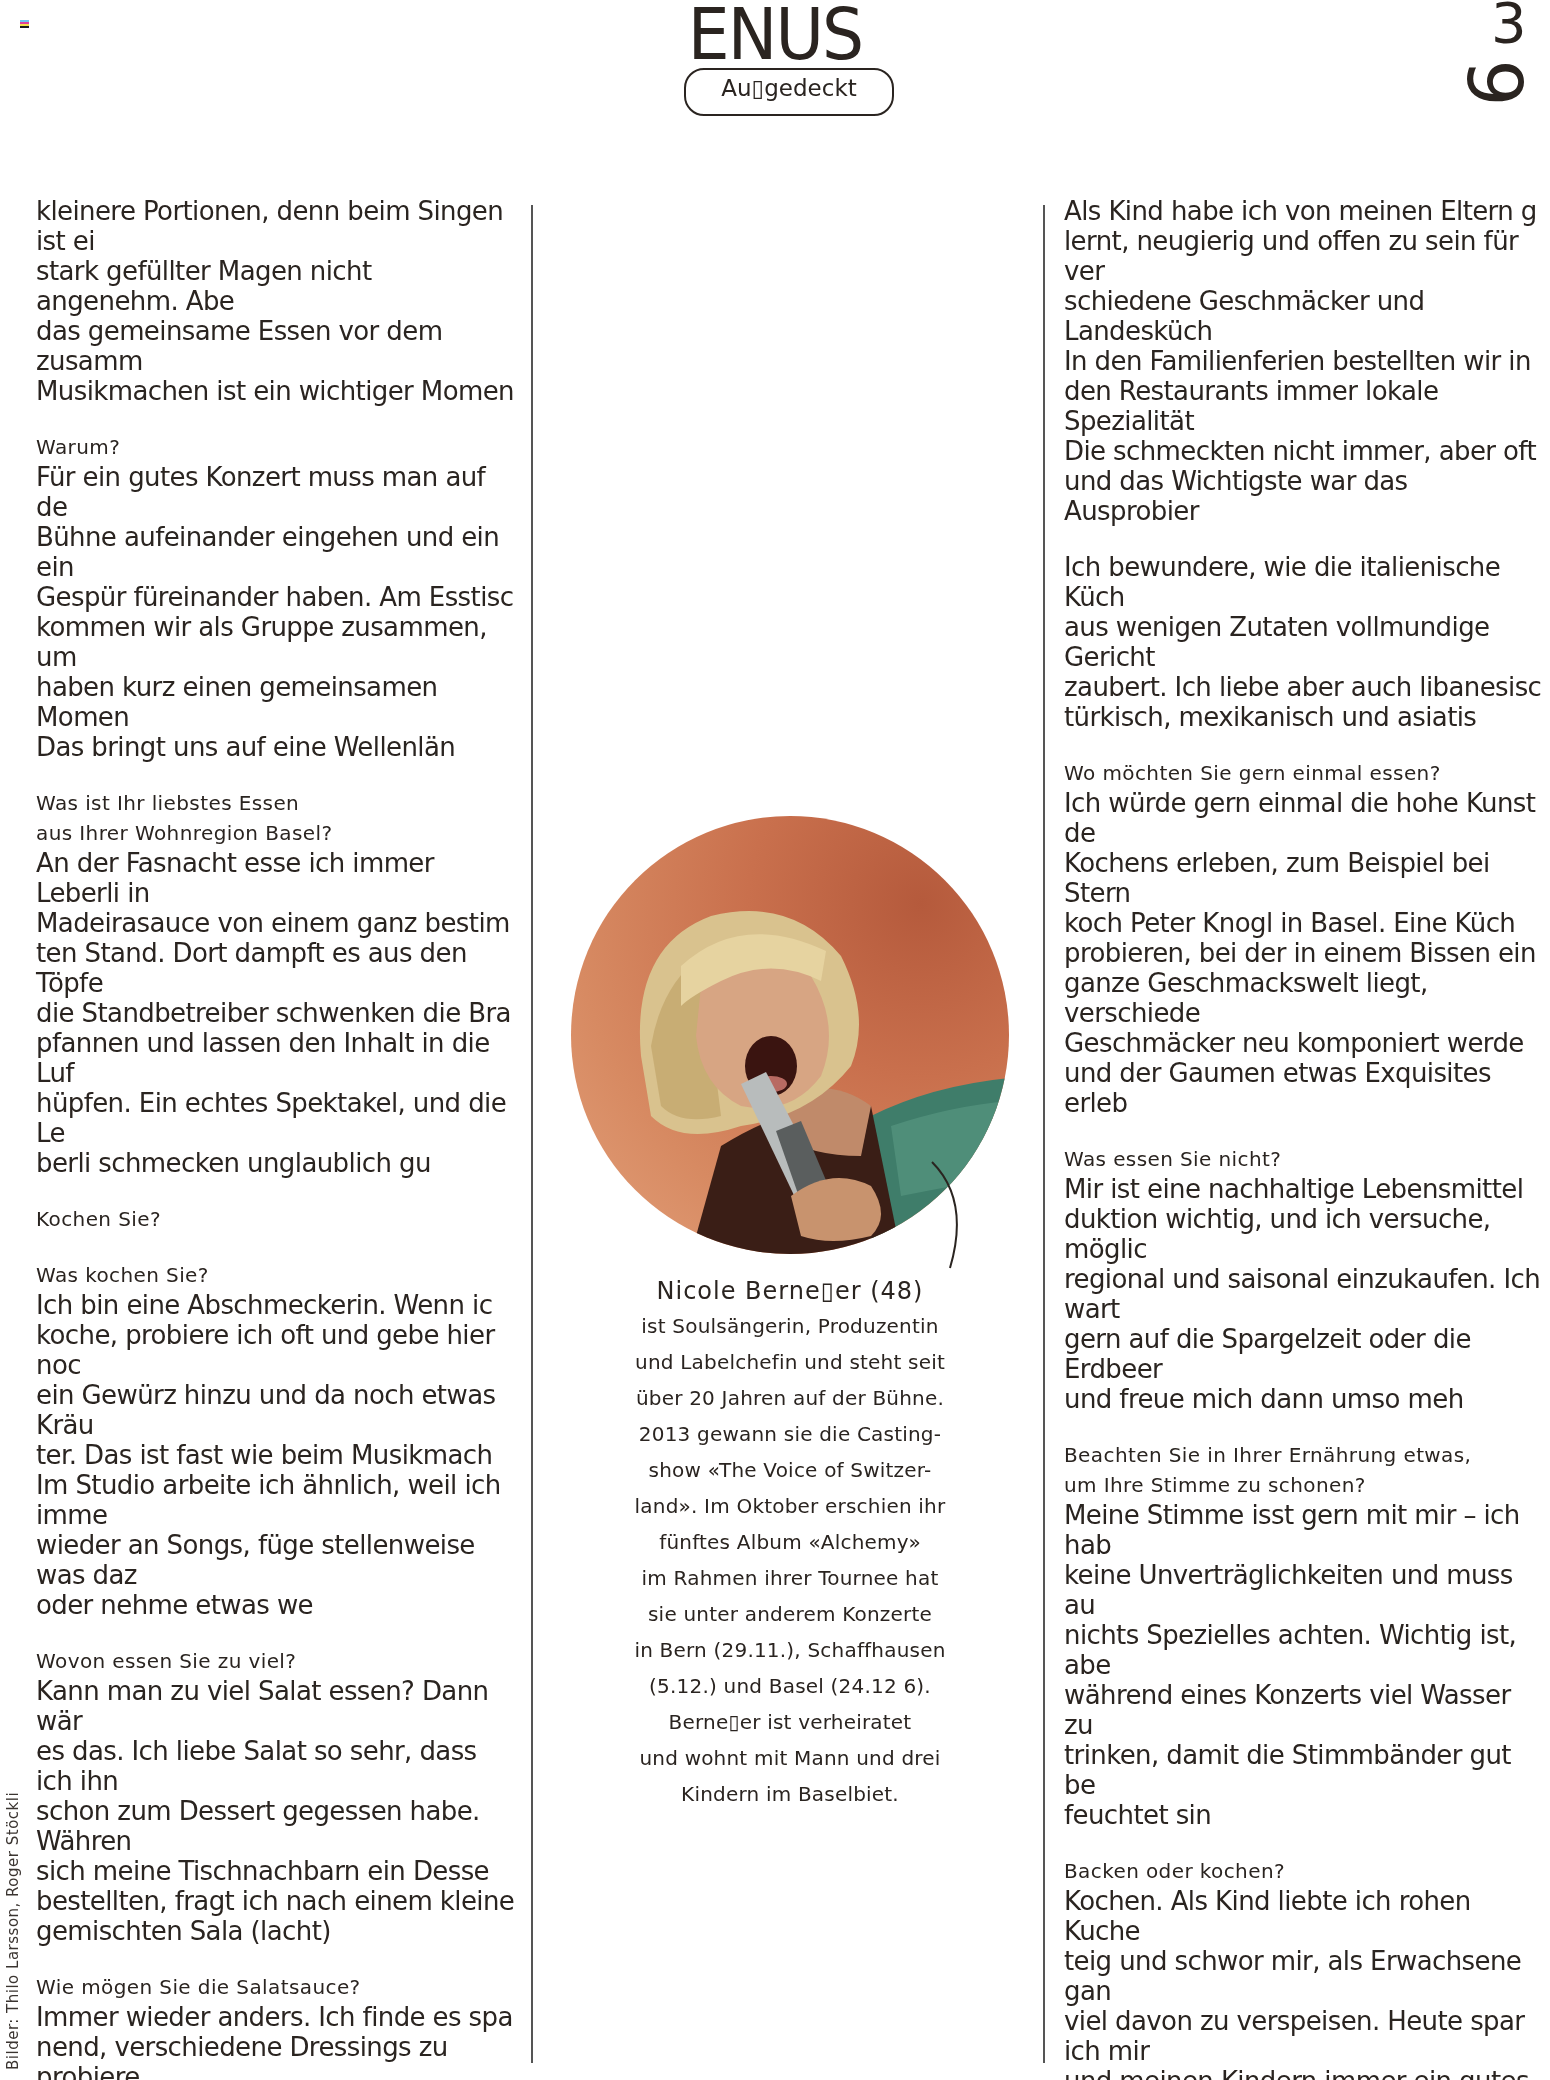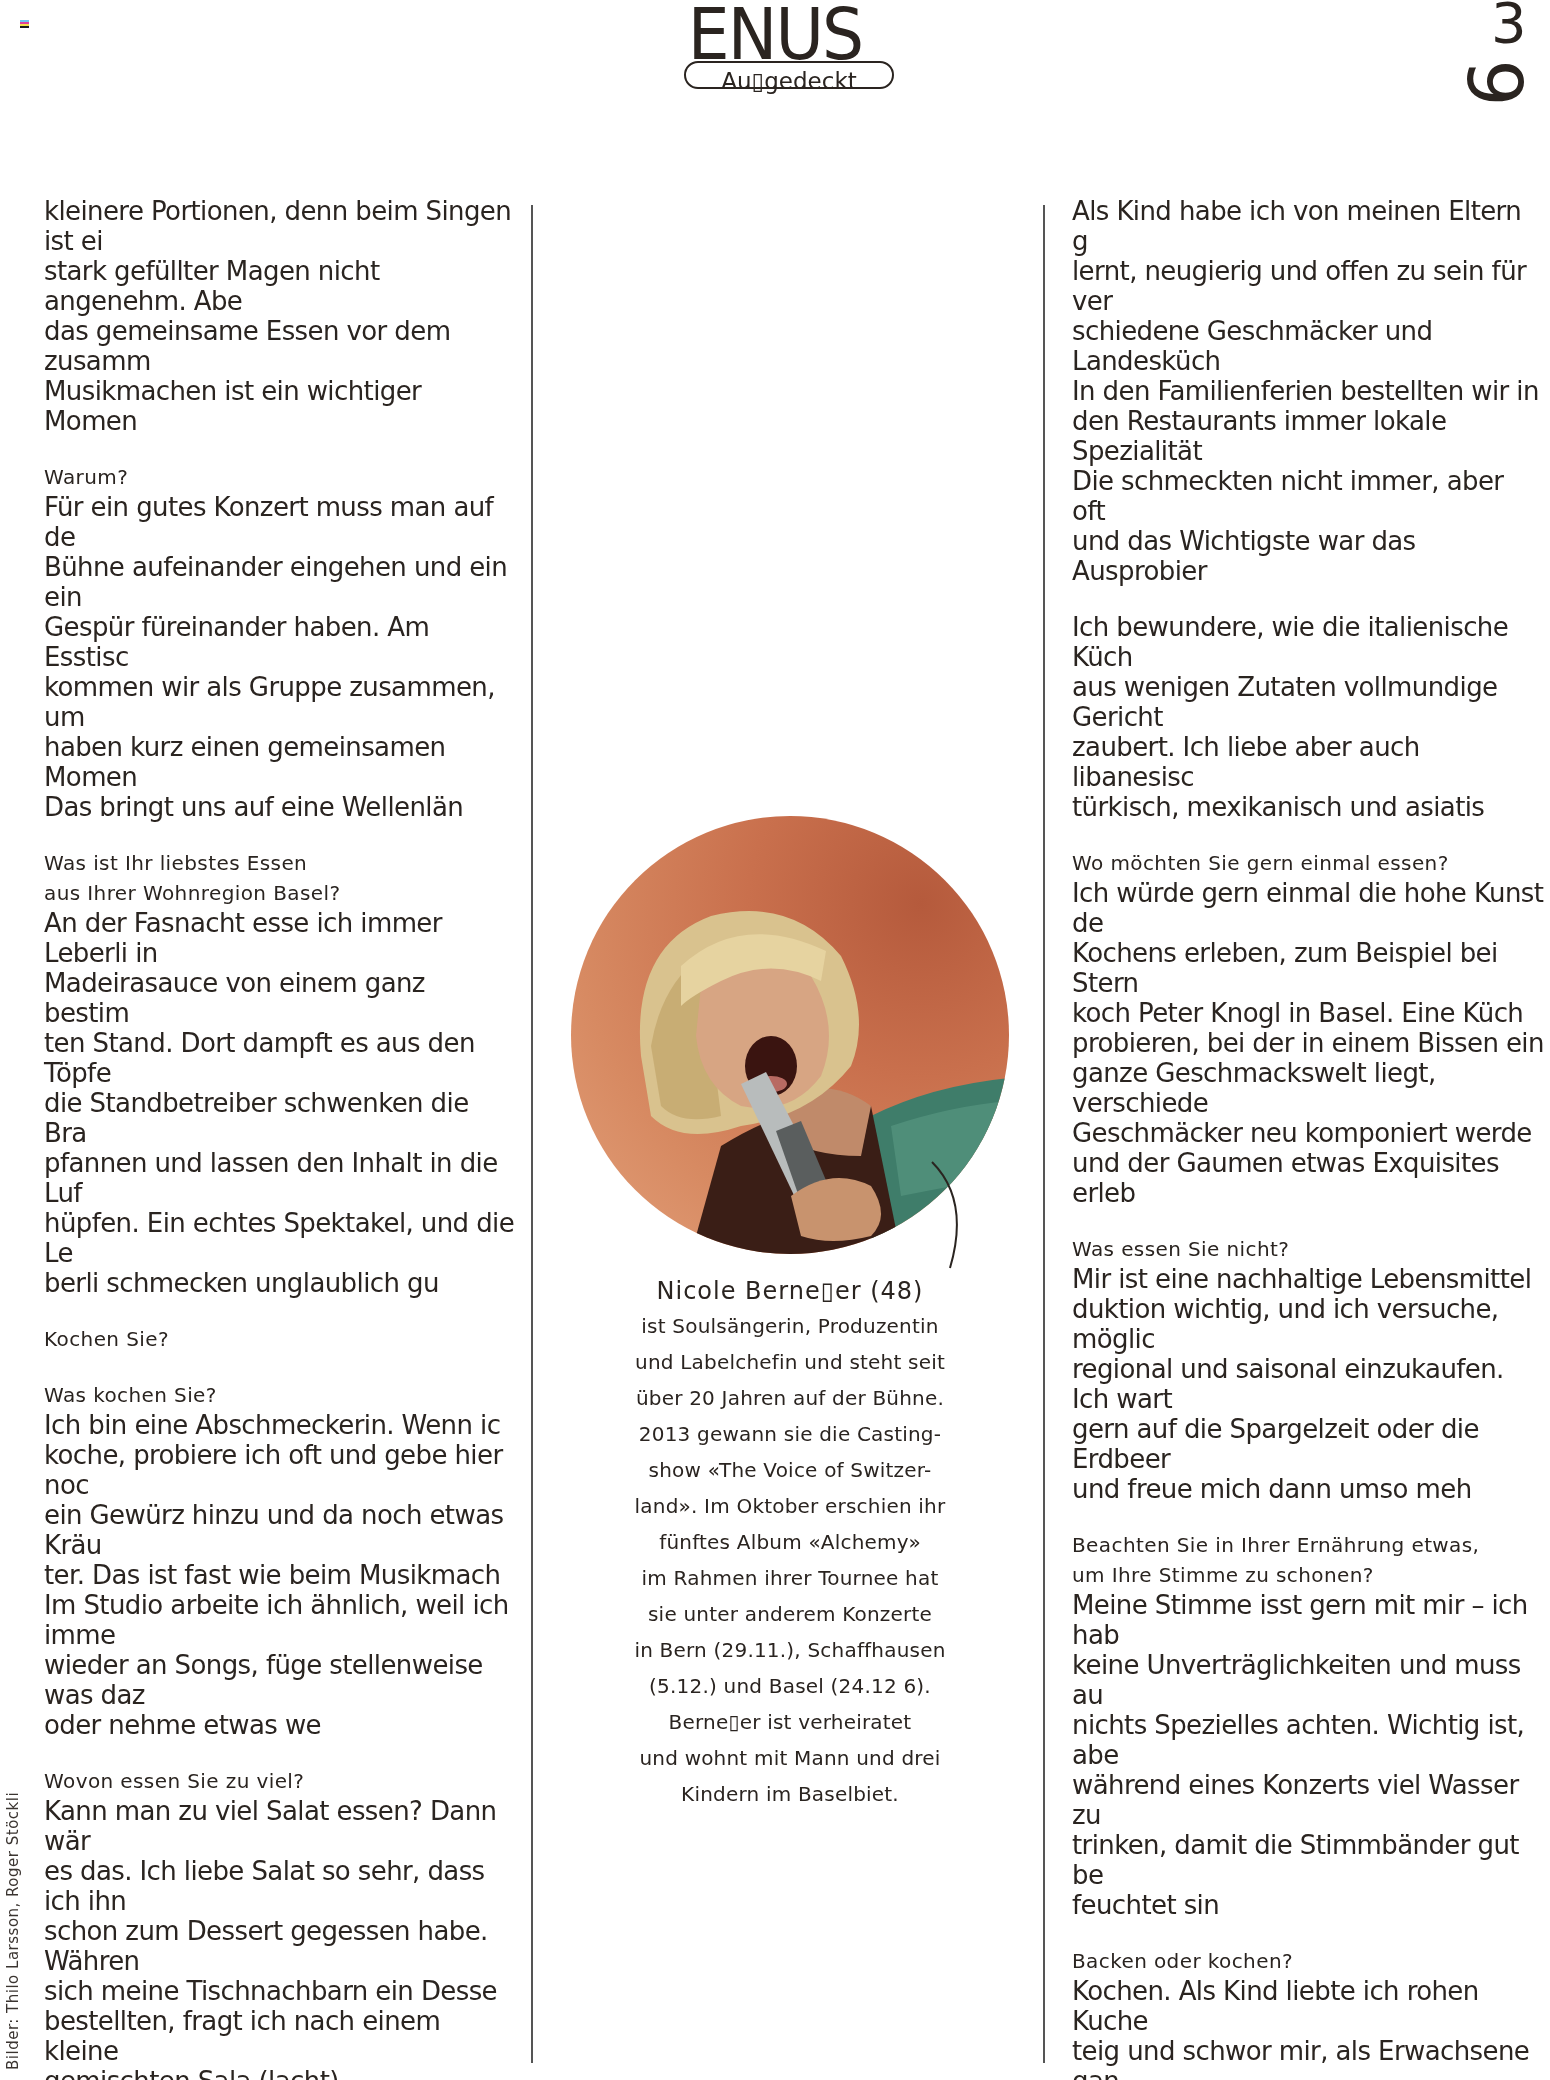--- a/index.html
+++ b/index.html
@@ -4,36 +4,36 @@
 <style>
   * { margin: 0; padding: 0; box-sizing: border-box; }
   html, body { width: 1550px; height: 2080px; background: #ffffff; overflow: hidden; }
   body { position: relative; font-family: "DejaVu Sans", sans-serif; color: #2a2420; }
 
   .printmark { position: absolute; left: 20px; top: 20px; width: 9px; }
   .printmark span { display: block; height: 2px; }
   .masthead-title { position: absolute; left: 0; width: 1550px; top: -8px; text-align: center;
     font-family: "DejaVu Sans", sans-serif; font-size: 72px; letter-spacing: -2px; color: #2a2420;
     transform: scaleX(0.92); }
-  .section-pill { position: absolute; left: 684px; top: 61px; width: 210px; height: 28px;
+  .section-pill { position: absolute; left: 684px; top: 68px; width: 210px; height: 48px;
     border: 2px solid #2a2420; border-radius: 20px; text-align: center;
     font-size: 23px; line-height: 36px; color: #2a2420; }
 
   .page-number { position: absolute; left: 1455px; top: 0; width: 95px; height: 125px; }
   .page-number .d1 { position: absolute; left: 36px; top: -12px; font-size: 56px; line-height: 70px; color: #2a2420; }
   .page-number .d2 { position: absolute; left: 18px; top: 46px; font-size: 74px; line-height: 74px; color: #2a2420;
     transform: rotate(-90deg); }
 
   .divider { position: absolute; width: 2px; background: #555; }
 
   .col { position: absolute; }
   .col-left { left: 36px; top: 196px; width: 480px; }
   .col-right { left: 1064px; top: 196px; width: 480px; }
 
-  .block { margin-bottom: 26px; margin-left: 8px; }
+  .block { margin-bottom: 26px; }
   .q { font-size: 20px; line-height: 30px; color: #2a2420; letter-spacing: 0.4px; }
   .a { font-size: 26px; line-height: 30px; color: #2a2420; letter-spacing: -0.6px; white-space: pre-line; }
 
   .portrait { position: absolute; left: 571px; top: 816px; width: 438px; height: 438px; border-radius: 50%; overflow: hidden;
     background: radial-gradient(circle at 80% 20%, #b55a3c 0%, #c9704d 35%, #d78a62 70%, #e3a07a 100%); }
   .portrait svg { position: absolute; left: 0; top: 0; }
   .pointer-line { position: absolute; left: 930px; top: 1160px; width: 40px; height: 110px; }
 
   .bio { position: absolute; left: 600px; top: 1274px; width: 380px; text-align: center; }
   .bio-name { font-size: 24px; line-height: 34px; letter-spacing: 1px; color: #2a2420; }

